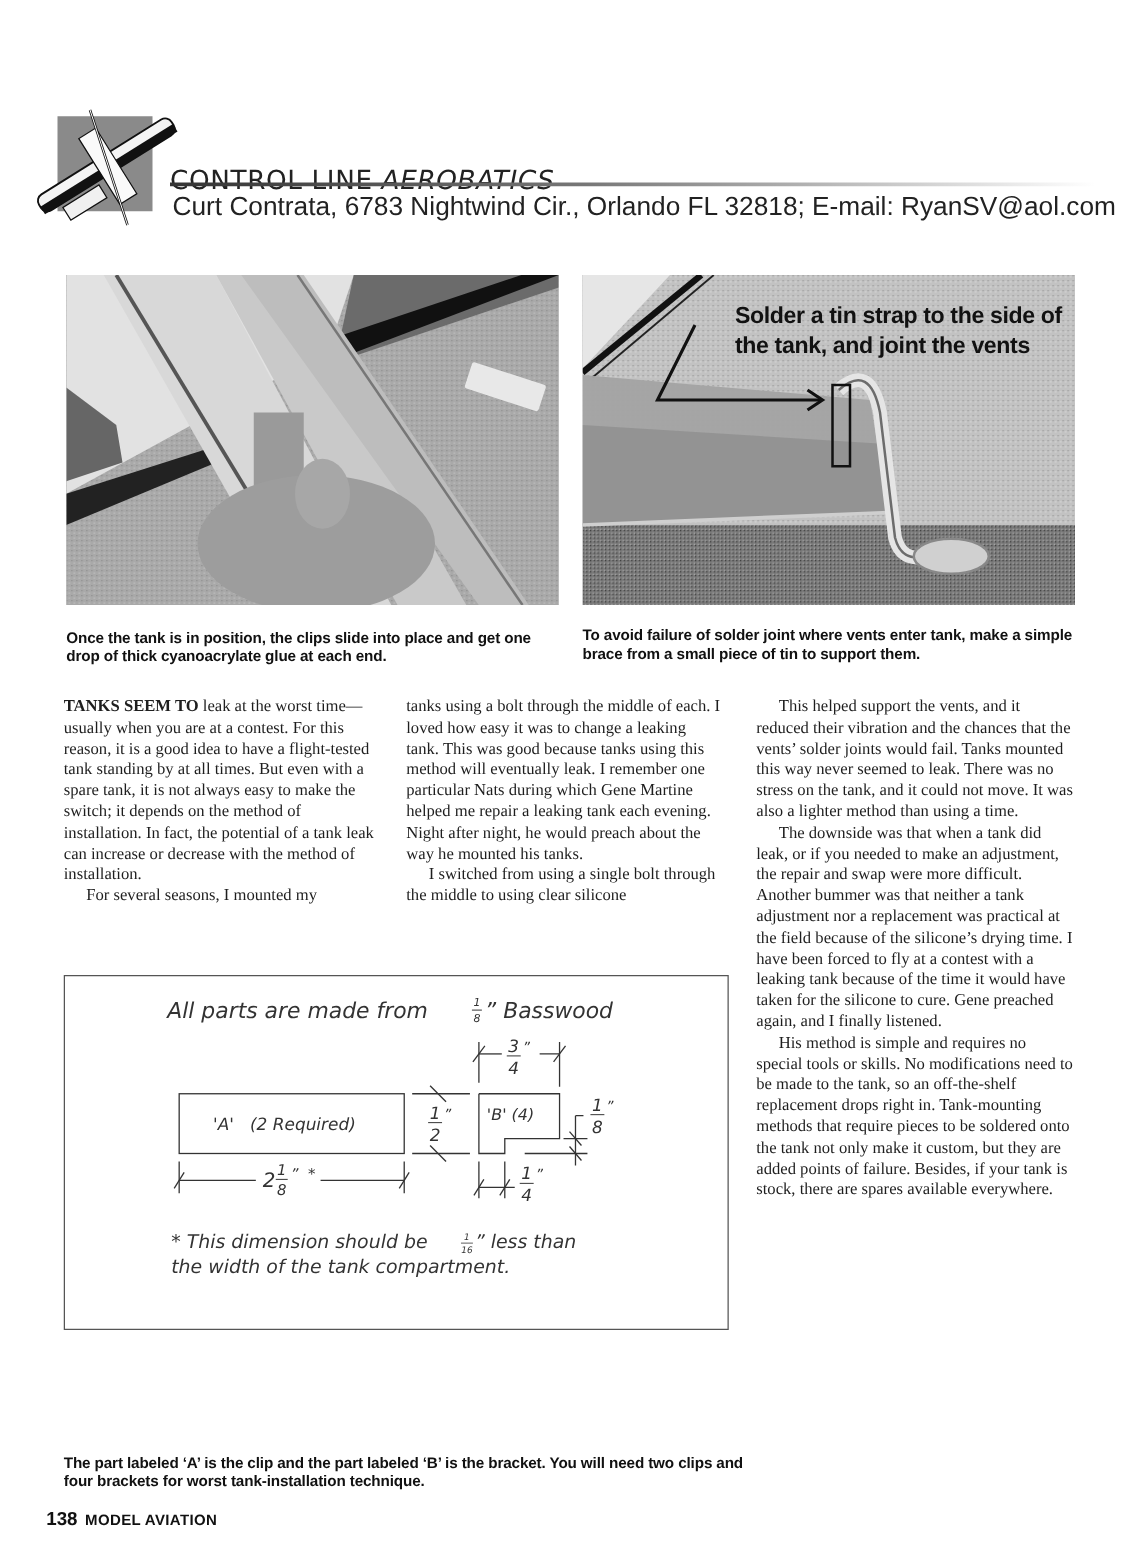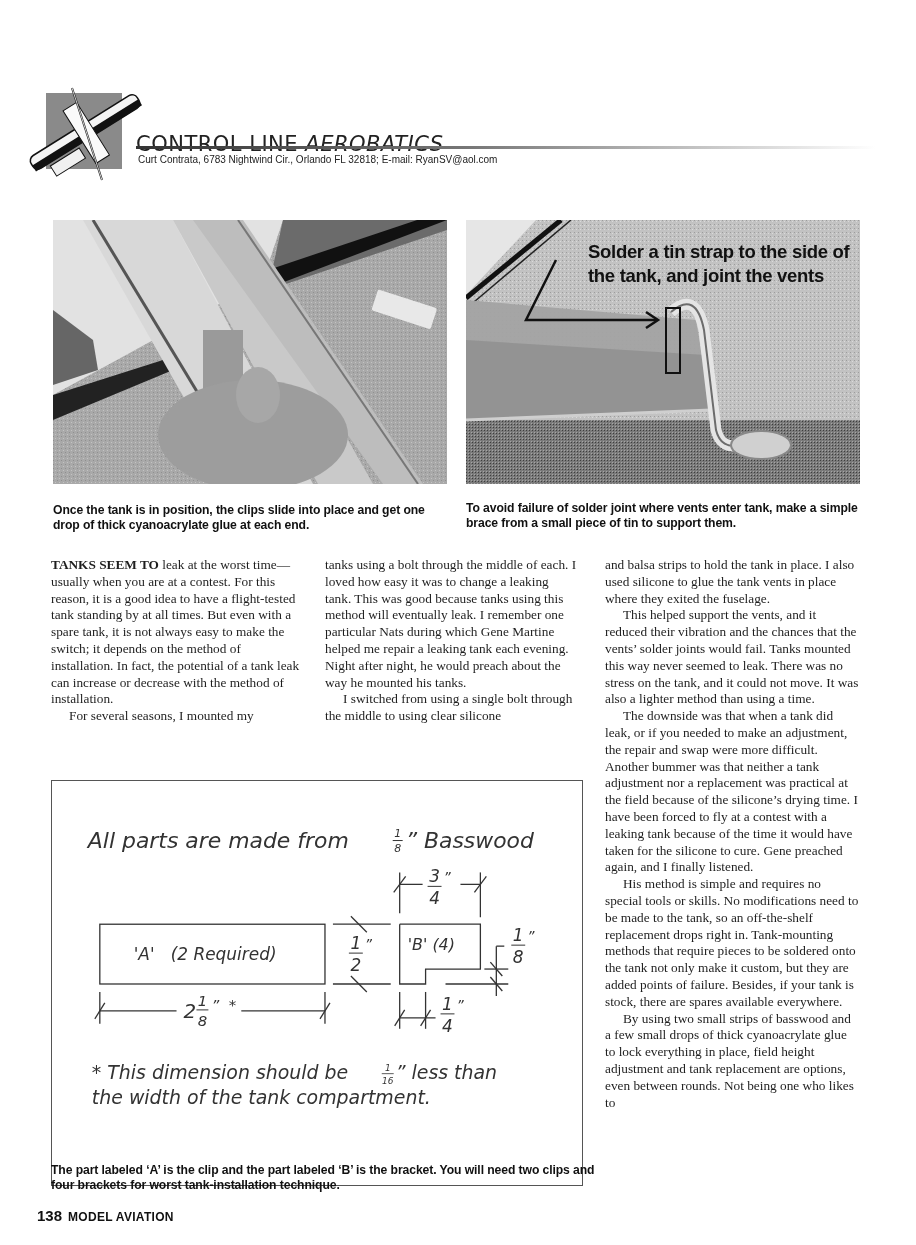--- a/index.html
+++ b/index.html
@@ -5,21 +5,21 @@
   html, body { margin:0; padding:0; background:#ffffff; }
   body { width:916px; height:1245px; position:relative; overflow:hidden; color:#1a1a1a; }
   .abs { position:absolute; }
 
   
   .logo-box { left:46px; top:93px; width:76px; height:76px; background:#8a8a8a; }
   .logo-svg { left:20px; top:84px; width:135px; height:100px; }
   .dept-title { left:136px; top:132px; font-family:"DejaVu Sans", sans-serif; font-size:21px; letter-spacing:0.5px; color:#222; white-space:nowrap; }
   .dept-title .it { font-style:italic; }
   .rule { left:136px; top:146px; width:740px; height:3px; background:linear-gradient(to right,#333 0%,#777 45%,#ffffff 100%); }
-  .byline { left:138px; top:154px; font-family:"Liberation Sans", sans-serif; font-size:10px; color:#222; white-space:nowrap; }
+  .byline { left:138px; top:154px; font-family:"Liberation Sans", sans-serif; font-size:21px; color:#222; white-space:nowrap; }
 
   
   .photo { top:220px; height:264px; overflow:hidden; background:#b8b8b8; }
   .photo1 { left:53px; width:394px; }
   .photo2 { left:466px; width:394px; }
   .photo svg { width:100%; height:100%; display:block; }
   .photo-label { left:588px; top:240px; font-family:"Liberation Sans", sans-serif; font-weight:bold; font-size:18.5px; line-height:24px; color:#111; letter-spacing:-0.3px; width:270px; }
 
   .caption { font-family:"Liberation Sans", sans-serif; font-weight:bold; font-size:12.2px; line-height:15px; color:#111; letter-spacing:-0.1px; }
   .cap1 { left:53px; top:503px; width:400px; }
@@ -28,21 +28,21 @@
   
   .col { font-family:"Liberation Serif", serif; font-size:13.3px; line-height:16.8px; color:#1e1e1e; }
   .col p { margin:0; }
   .col p.ind { text-indent:18px; }
   .col1 { left:51px; top:557px; width:252px; }
   .col2 { left:325px; top:557px; width:252px; }
   .col3 { left:605px; top:557px; width:255px; }
   .lead { font-weight:bold; }
 
   
-  .diagram { left:51px; top:780px; width:532px; height:406px; border:1.5px solid #555; box-sizing:border-box; }
+  .diagram { left:51px; top:780px; width:532px; height:284px; border:1.5px solid #555; box-sizing:border-box; }
   .diagram svg { width:100%; height:100%; display:block; }
   .cad { font-family:"DejaVu Sans", sans-serif; font-style:italic; fill:#333; }
 
   .cap3 { left:51px; top:1163px; width:560px; }
 
   .folio { left:37px; top:1207px; font-family:"Liberation Sans", sans-serif; font-weight:bold; font-size:15px; color:#111; white-space:nowrap; }
   .folio .mag { font-size:12px; letter-spacing:0.3px; margin-left:6px; }
 </style>
 </head>
 <body>
@@ -128,25 +128,23 @@
   <p><span class="lead">TANKS SEEM TO</span><span> leak at the worst time—usually when you are at a contest. For this reason, it is a good idea to have a flight-tested tank standing by at all times. But even with a spare tank, it is not always easy to make the switch; it depends on the method of installation. In fact, the potential of a tank leak can increase or decrease with the method of installation.</span></p>
   <p class="ind">For several seasons, I mounted my</p>
 </div>
 
 <div class="abs col col2">
   <p>tanks using a bolt through the middle of each. I loved how easy it was to change a leaking tank. This was good because tanks using this method will eventually leak. I remember one particular Nats during which Gene Martine helped me repair a leaking tank each evening. Night after night, he would preach about the way he mounted his tanks.</p>
   <p class="ind">I switched from using a single bolt through the middle to using clear silicone</p>
 </div>
 
 <div class="abs col col3">
-  <p>and balsa strips to hold the tank in place. I also used silicone to glue the tank vents in place where they exited the fuselage.</p>
   <p class="ind">This helped support the vents, and it reduced their vibration and the chances that the vents’ solder joints would fail. Tanks mounted this way never seemed to leak. There was no stress on the tank, and it could not move. It was also a lighter method than using a time.</p>
   <p class="ind">The downside was that when a tank did leak, or if you needed to make an adjustment, the repair and swap were more difficult. Another bummer was that neither a tank adjustment nor a replacement was practical at the field because of the silicone’s drying time. I have been forced to fly at a contest with a leaking tank because of the time it would have taken for the silicone to cure. Gene preached again, and I finally listened.</p>
   <p class="ind">His method is simple and requires no special tools or skills. No modifications need to be made to the tank, so an off-the-shelf replacement drops right in. Tank-mounting methods that require pieces to be soldered onto the tank not only make it custom, but they are added points of failure. Besides, if your tank is stock, there are spares available everywhere.</p>
-  <p class="ind">By using two small strips of basswood and a few small drops of thick cyanoacrylate glue to lock everything in place, field height adjustment and tank replacement are options, even between rounds. Not being one who likes to</p>
 </div>
 
 <div class="abs diagram">
   <svg viewBox="0 0 532 354">
     <g stroke="#333" stroke-width="1.3" fill="none">
 
       <rect x="48" y="118" width="226" height="60"></rect>
 
       <polyline points="349,118 430,118 430,163 375,163 375,178 349,178 349,118"></polyline>
 

